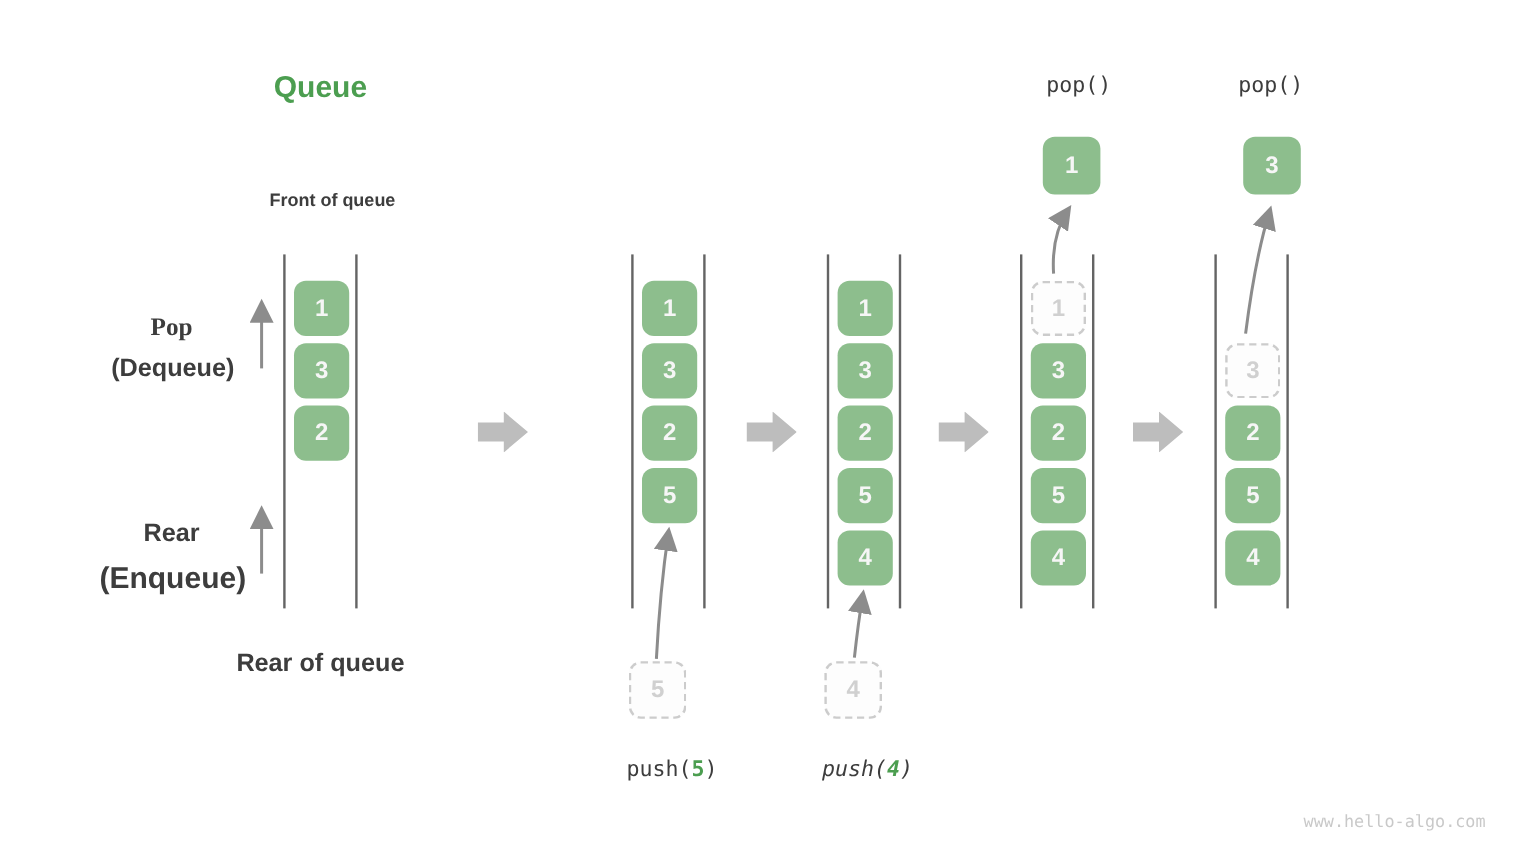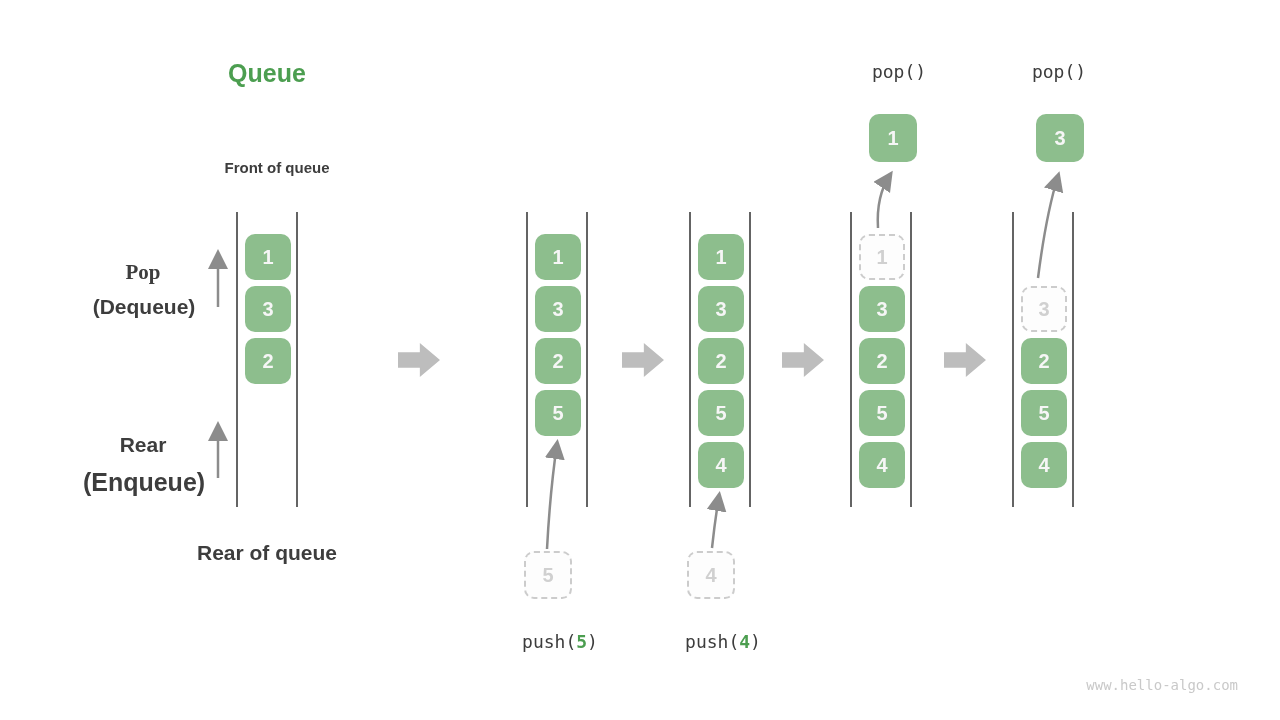--- a/index.html
+++ b/index.html
@@ -22,21 +22,21 @@
   .push-sub{left:144px;top:468px;transform:translateX(-50%);font-size:25px;}
   
   .code{
     position:absolute;font-family:"DejaVu Sans Mono",monospace;font-size:18px;
     color:var(--dark-text);white-space:nowrap;transform:translateX(-50%);
   }
   .code .arg{color:var(--green-title);font-weight:bold;}
   .pop1-lbl{left:899px;top:61px;}
   .pop2-lbl{left:1059px;top:61px;}
   .push1-lbl{left:560px;top:631px;}
-  .push2-lbl{left:723px;top:631px;}
+  .push2-lbl{left:723px;top:631px;font-style:italic;}
   
   .queue{
     position:absolute;top:212px;width:62px;height:295px;box-sizing:border-box;
     border-left:2px solid var(--wall);border-right:2px solid var(--wall);
   }
   .q1{left:236px;} .q2{left:526px;} .q3{left:689px;} .q4{left:850px;} .q5{left:1012px;}
   .slot{
     position:absolute;left:7px;width:46px;height:46px;box-sizing:border-box;
     border-radius:10px;display:flex;align-items:center;justify-content:center;
     font-size:20px;font-weight:bold;

